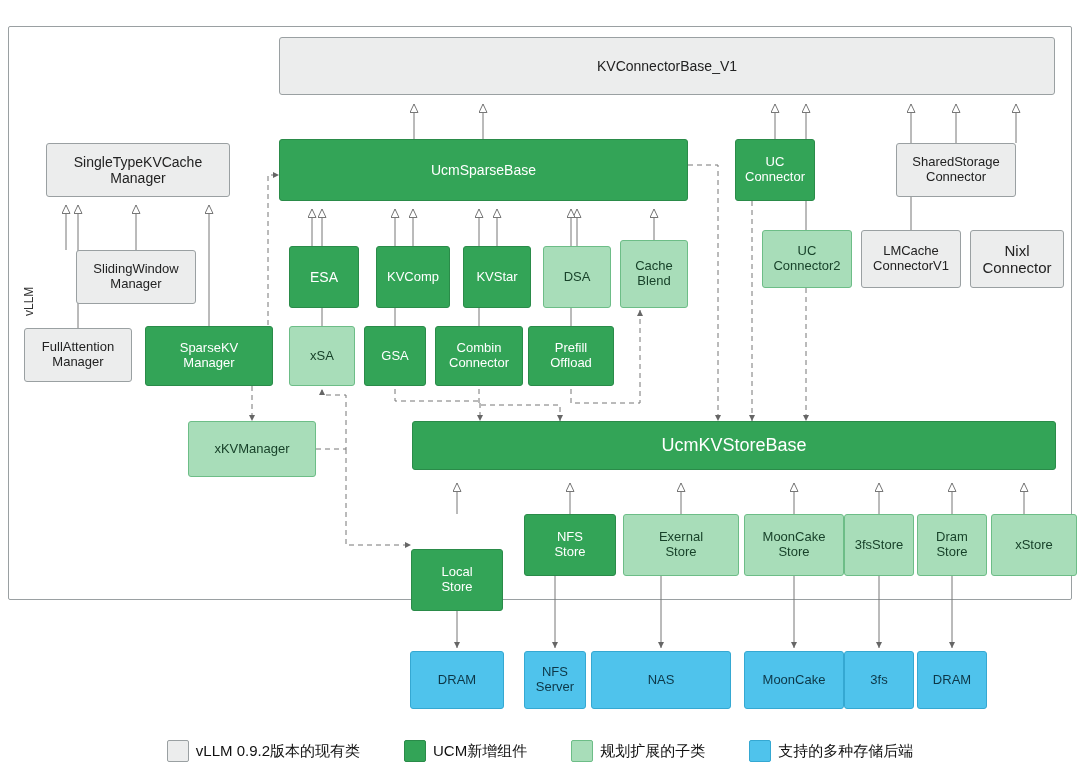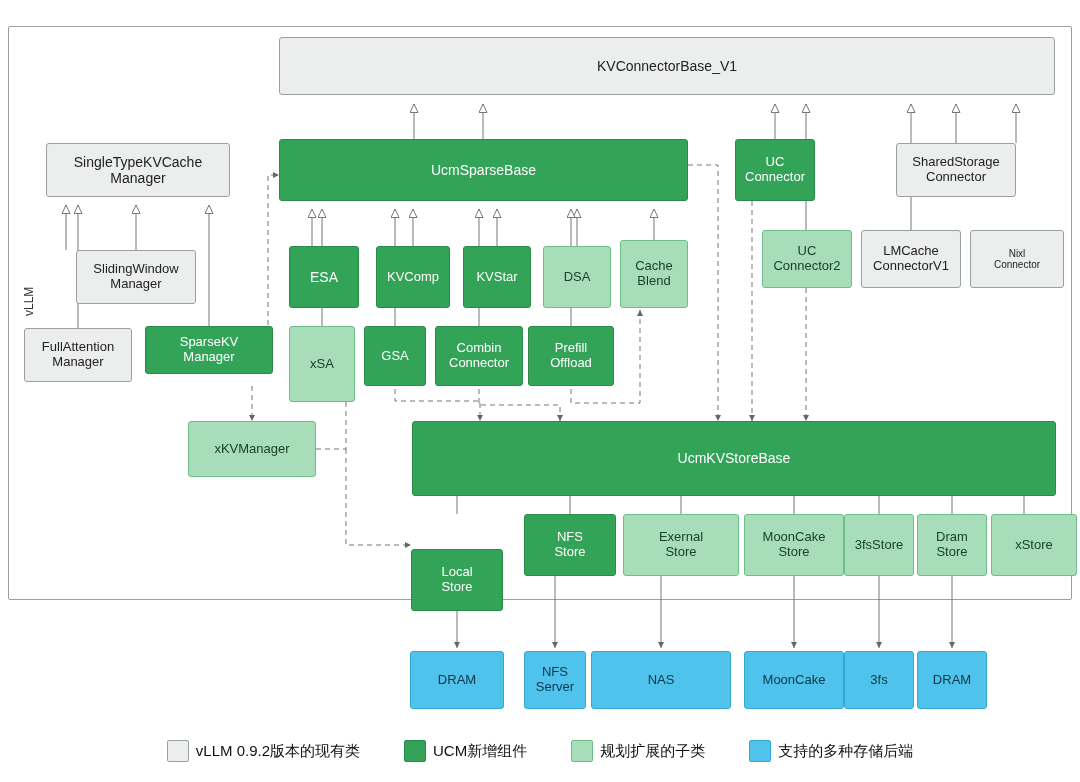--- a/index.html
+++ b/index.html
@@ -145,34 +145,34 @@
   <div class="box ucm" style="left:277px;top:246px;width:70px;height:62px;font-size:14px;margin-left:12px;"><span>ESA</span></div>
   <div class="box ucm" style="left:376px;top:246px;width:74px;height:62px;font-size:13px;"><span>KVComp</span></div>
   <div class="box ucm" style="left:463px;top:246px;width:68px;height:62px;font-size:13px;"><span>KVStar</span></div>
   <div class="box planned" style="left:543px;top:246px;width:68px;height:62px;font-size:13px;"><span>DSA</span></div>
   <div class="box planned" style="left:620px;top:240px;width:68px;height:68px;font-size:13px;"><span>Cache
 Blend</span></div>
   <div class="box planned" style="left:762px;top:230px;width:90px;height:58px;font-size:13px;"><span>UC
 Connector2</span></div>
   <div class="box existing" style="left:861px;top:230px;width:100px;height:58px;font-size:13px;"><span>LMCache
 ConnectorV1</span></div>
-  <div class="box existing" style="left:970px;top:230px;width:94px;height:58px;font-size:10px;"><span>Nixl
+  <div class="box existing" style="left:970px;top:230px;width:94px;height:58px;font-size:15px;"><span>Nixl
 Connector</span></div>
   <div class="box existing" style="left:24px;top:328px;width:108px;height:54px;font-size:13px;"><span>FullAttention
 Manager</span></div>
-  <div class="box ucm" style="left:145px;top:326px;width:128px;height:48px;font-size:13px;"><span>SparseKV
-Manager</span></div>
-  <div class="box planned" style="left:289px;top:326px;width:66px;height:76px;font-size:13px;"><span>xSA</span></div>
+  <div class="box ucm" style="left:145px;top:326px;width:128px;height:60px;font-size:13px;"><span>SparseKV
+Manager</span></div>
+  <div class="box planned" style="left:289px;top:326px;width:66px;height:60px;font-size:13px;"><span>xSA</span></div>
   <div class="box ucm" style="left:364px;top:326px;width:62px;height:60px;font-size:13px;"><span>GSA</span></div>
   <div class="box ucm" style="left:435px;top:326px;width:88px;height:60px;font-size:13px;"><span>Combin
 Connector</span></div>
   <div class="box ucm" style="left:528px;top:326px;width:86px;height:60px;font-size:13px;"><span>Prefill
 Offload</span></div>
   <div class="box planned" style="left:188px;top:421px;width:128px;height:56px;font-size:13px;"><span>xKVManager</span></div>
-  <div class="box ucm" style="left:412px;top:421px;width:644px;height:75px;font-size:14px;text-align:right;"><span>UcmKVStoreBase</span></div>
+  <div class="box ucm" style="left:412px;top:421px;width:644px;height:49px;font-size:18px;text-align:right;"><span>UcmKVStoreBase</span></div>
   <div class="box ucm" style="left:411px;top:514px;width:92px;height:62px;font-size:13px;margin-top:35px;"><span>Local
 Store</span></div>
   <div class="box ucm" style="left:524px;top:514px;width:92px;height:62px;font-size:13px;"><span>NFS
 Store</span></div>
   <div class="box planned" style="left:623px;top:514px;width:116px;height:62px;font-size:13px;"><span>Exernal
 Store</span></div>
   <div class="box planned" style="left:744px;top:514px;width:100px;height:62px;font-size:13px;"><span>MoonCake
 Store</span></div>
   <div class="box planned" style="left:844px;top:514px;width:70px;height:62px;font-size:13px;"><span>3fsStore</span></div>
   <div class="box planned" style="left:917px;top:514px;width:70px;height:62px;font-size:13px;"><span>Dram

